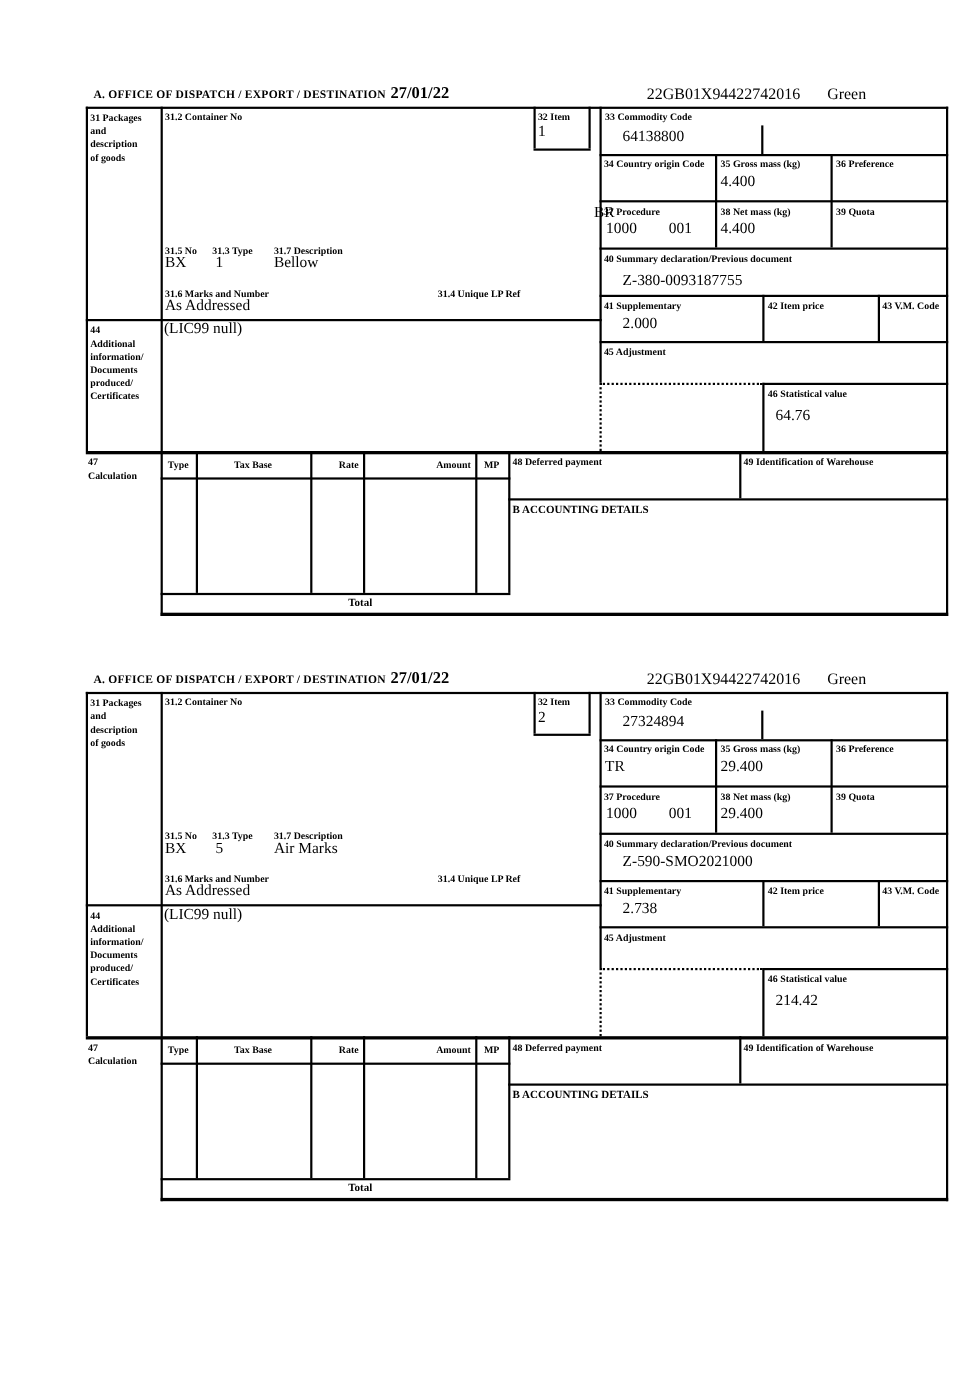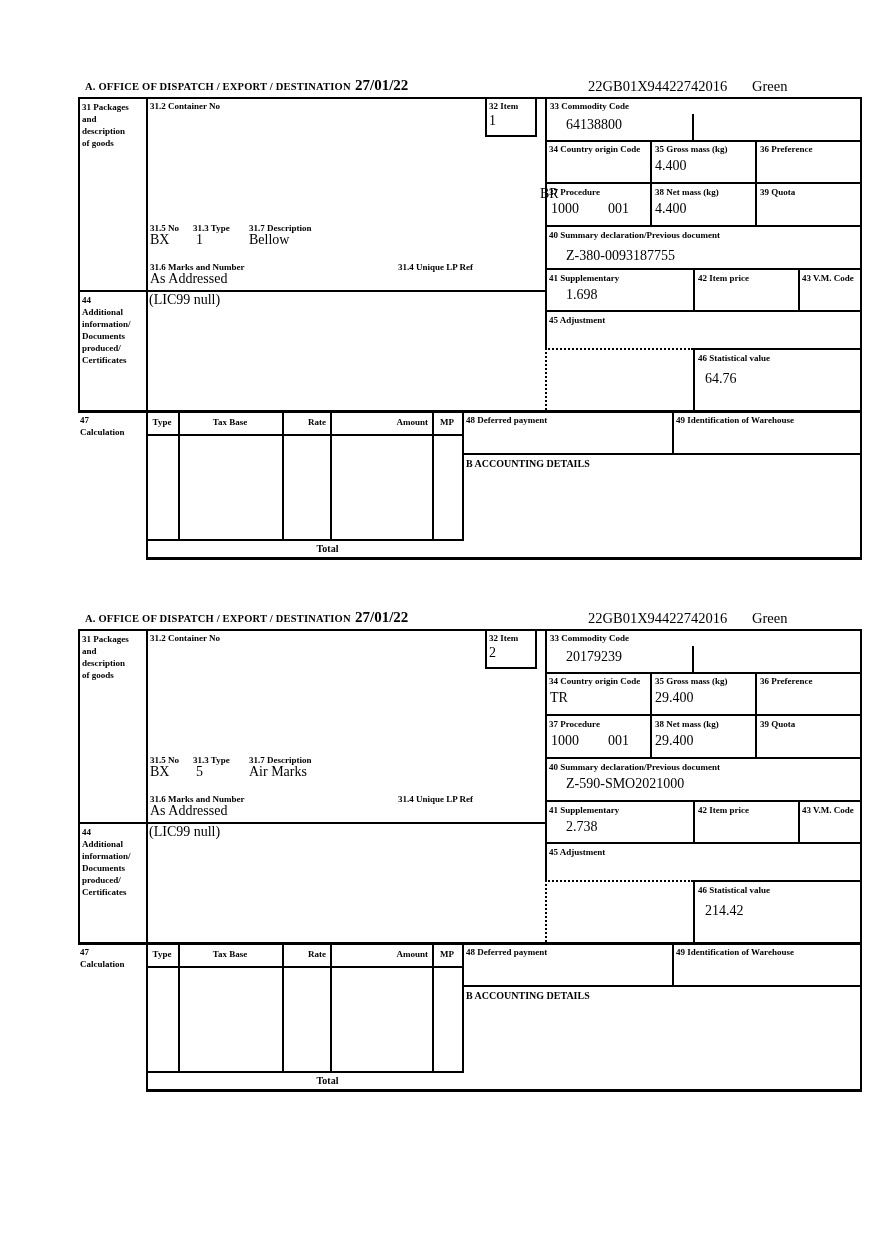--- a/index.html
+++ b/index.html
@@ -119,21 +119,21 @@
     <div class="val" style="left:540px;top:82px;margin-top:28px;">BR</div>
     <div class="val" style="left:655px;top:82px;">4.400</div>
     <div class="val" style="left:551px;top:125px;">1000</div>
     <div class="val" style="left:608px;top:125px;">001</div>
     <div class="val" style="left:655px;top:125px;">4.400</div>
     <div class="val" style="left:150px;top:156px;">BX</div>
     <div class="val" style="left:196px;top:156px;">1</div>
     <div class="val" style="left:249px;top:156px;">Bellow</div>
     <div class="val" style="left:150px;top:195px;">As Addressed</div>
     <div class="val" style="left:566px;top:172px;">Z-380-0093187755</div>
-    <div class="val" style="left:566px;top:211px;">1.698</div>
+    <div class="val" style="left:566px;top:211px;">2.000</div>
     <div class="val" style="left:705px;top:295px;">64.76</div>
     <div class="val" style="left:149px;top:216px;">(LIC99 null)</div>
   </section>
 
   <section class="sec" style="top:608px;">
 
     <div class="hdr-office" style="left:85px;top:5px;">A.  OFFICE OF DISPATCH / EXPORT / DESTINATION</div>
     <div class="hdr-big" style="left:355px;top:1px;">27/01/22</div>
     <div class="hdr-mrn" style="left:588px;top:2px;">22GB01X94422742016</div>
     <div class="hdr-mrn" style="left:752px;top:2px;">Green</div>
@@ -213,21 +213,21 @@
     <div class="lbl tc" style="left:178px;top:340px;width:104px;">Tax Base</div>
     <div class="lbl tr" style="left:282px;top:340px;width:44px;">Rate</div>
     <div class="lbl tr" style="left:330px;top:340px;width:98px;">Amount</div>
     <div class="lbl tc" style="left:432px;top:340px;width:30px;">MP</div>
     <div class="lbl" style="left:466px;top:338px;">48 Deferred payment</div>
     <div class="lbl" style="left:676px;top:338px;">49 Identification of Warehouse</div>
     <div class="lbl" style="left:466px;top:382px;font-size:10px;">B ACCOUNTING DETAILS</div>
     <div class="lbl tc" style="left:270px;top:467px;width:115px;font-size:10px;">Total</div>
 
     <div class="val" style="left:489px;top:37px;">2</div>
-    <div class="val" style="left:566px;top:41px;">20179239</div>
+    <div class="val" style="left:566px;top:41px;">27324894</div>
     <div class="val" style="left:550px;top:82px;">TR</div>
     <div class="val" style="left:655px;top:82px;">29.400</div>
     <div class="val" style="left:551px;top:125px;">1000</div>
     <div class="val" style="left:608px;top:125px;">001</div>
     <div class="val" style="left:655px;top:125px;">29.400</div>
     <div class="val" style="left:150px;top:156px;">BX</div>
     <div class="val" style="left:196px;top:156px;">5</div>
     <div class="val" style="left:249px;top:156px;">Air Marks</div>
     <div class="val" style="left:150px;top:195px;">As Addressed</div>
     <div class="val" style="left:566px;top:168px;">Z-590-SMO2021000</div>

